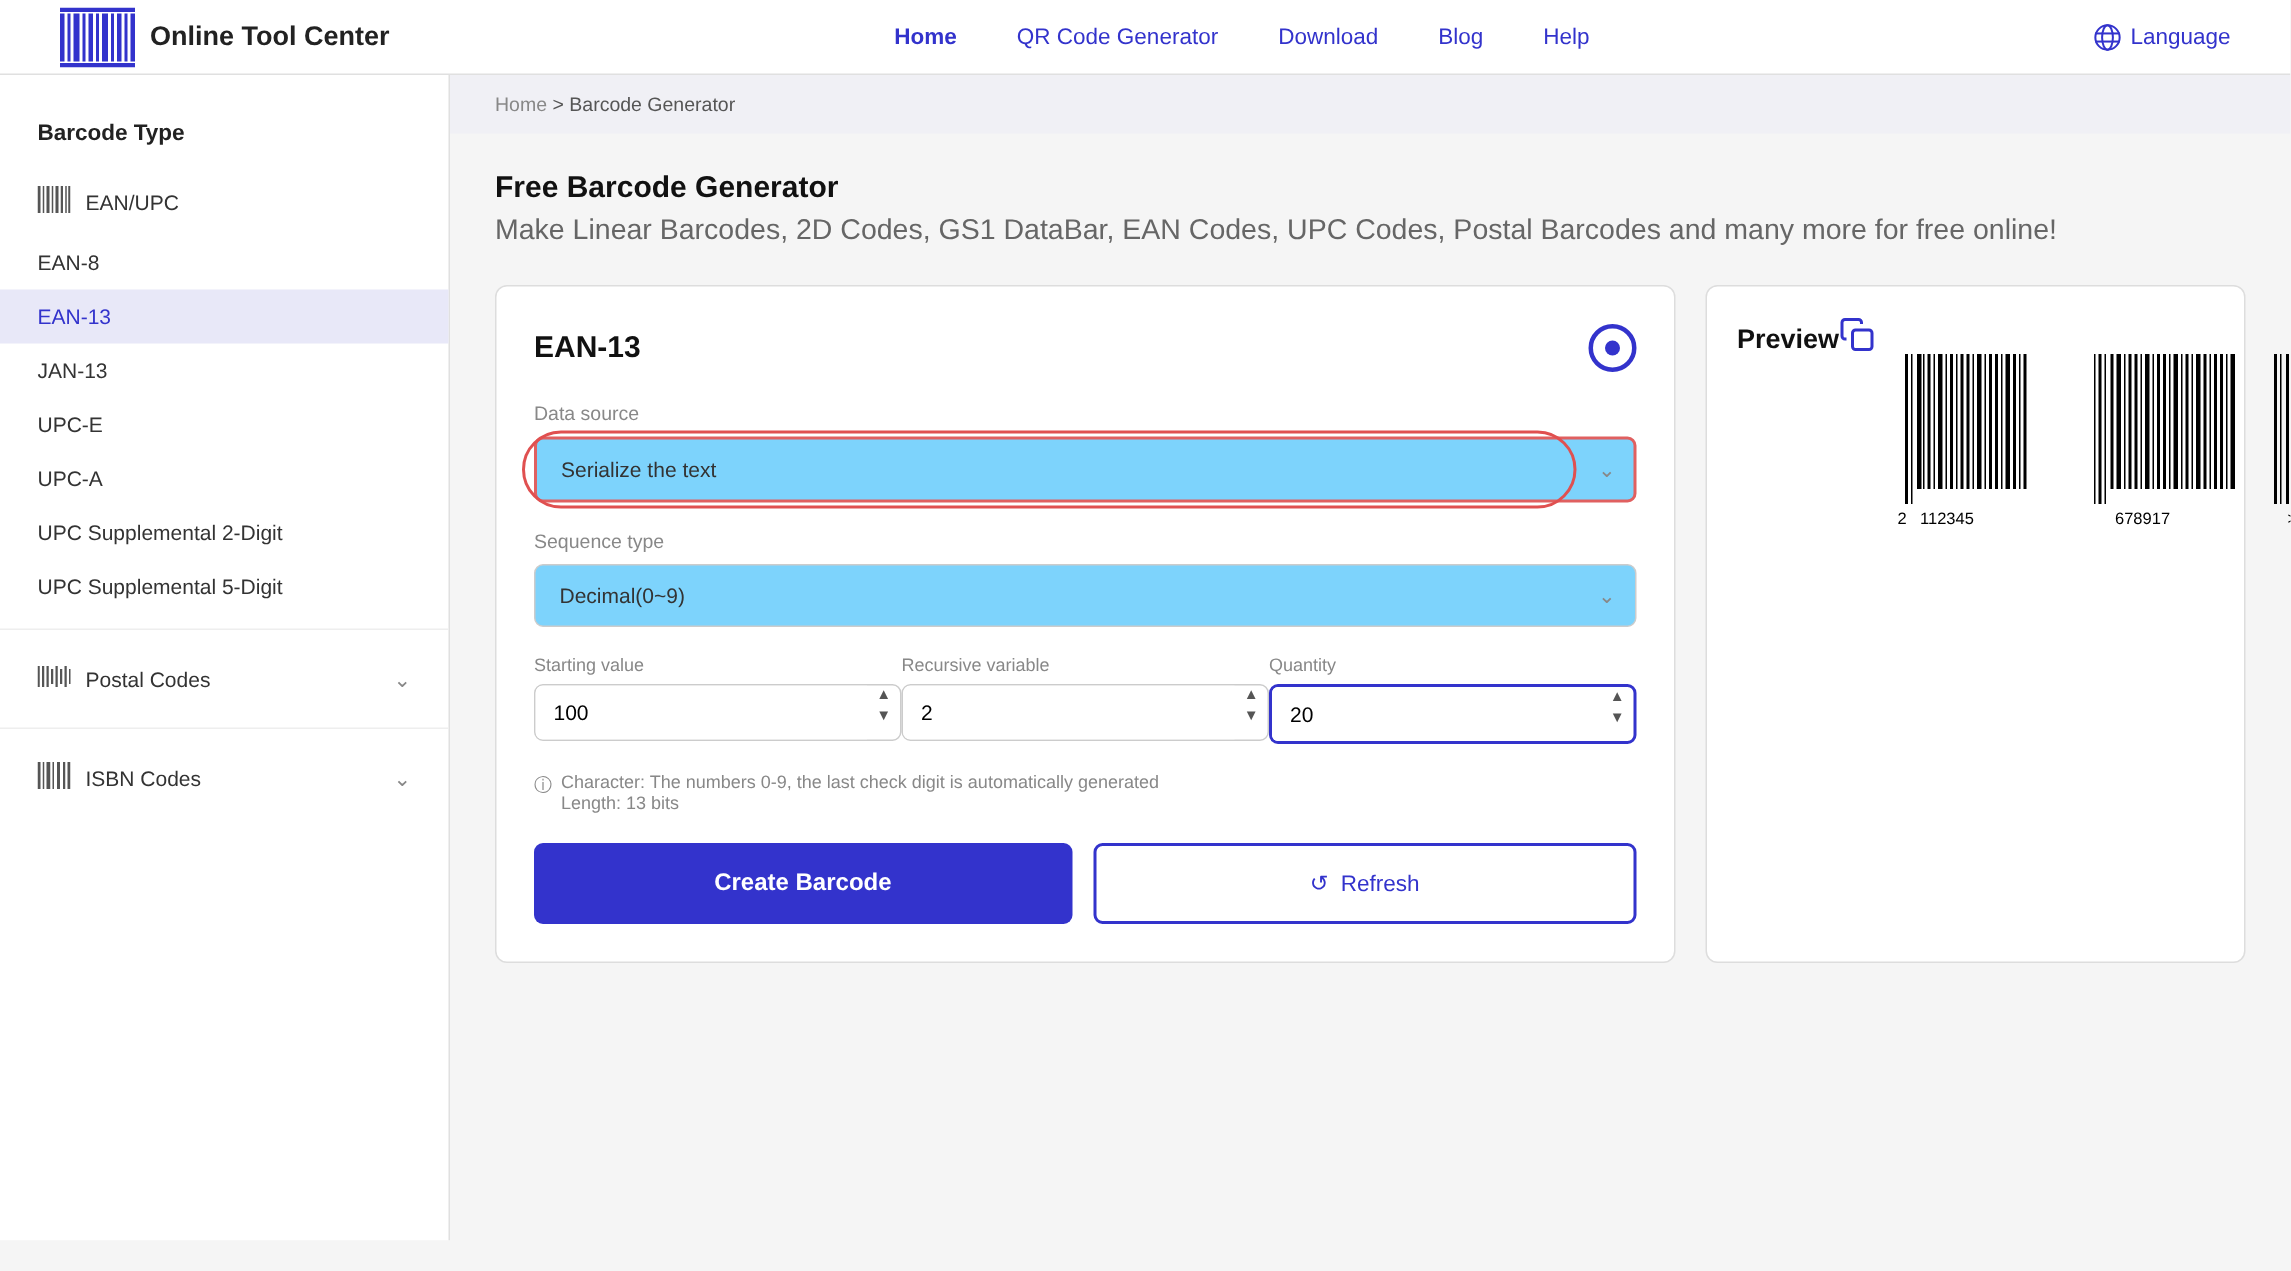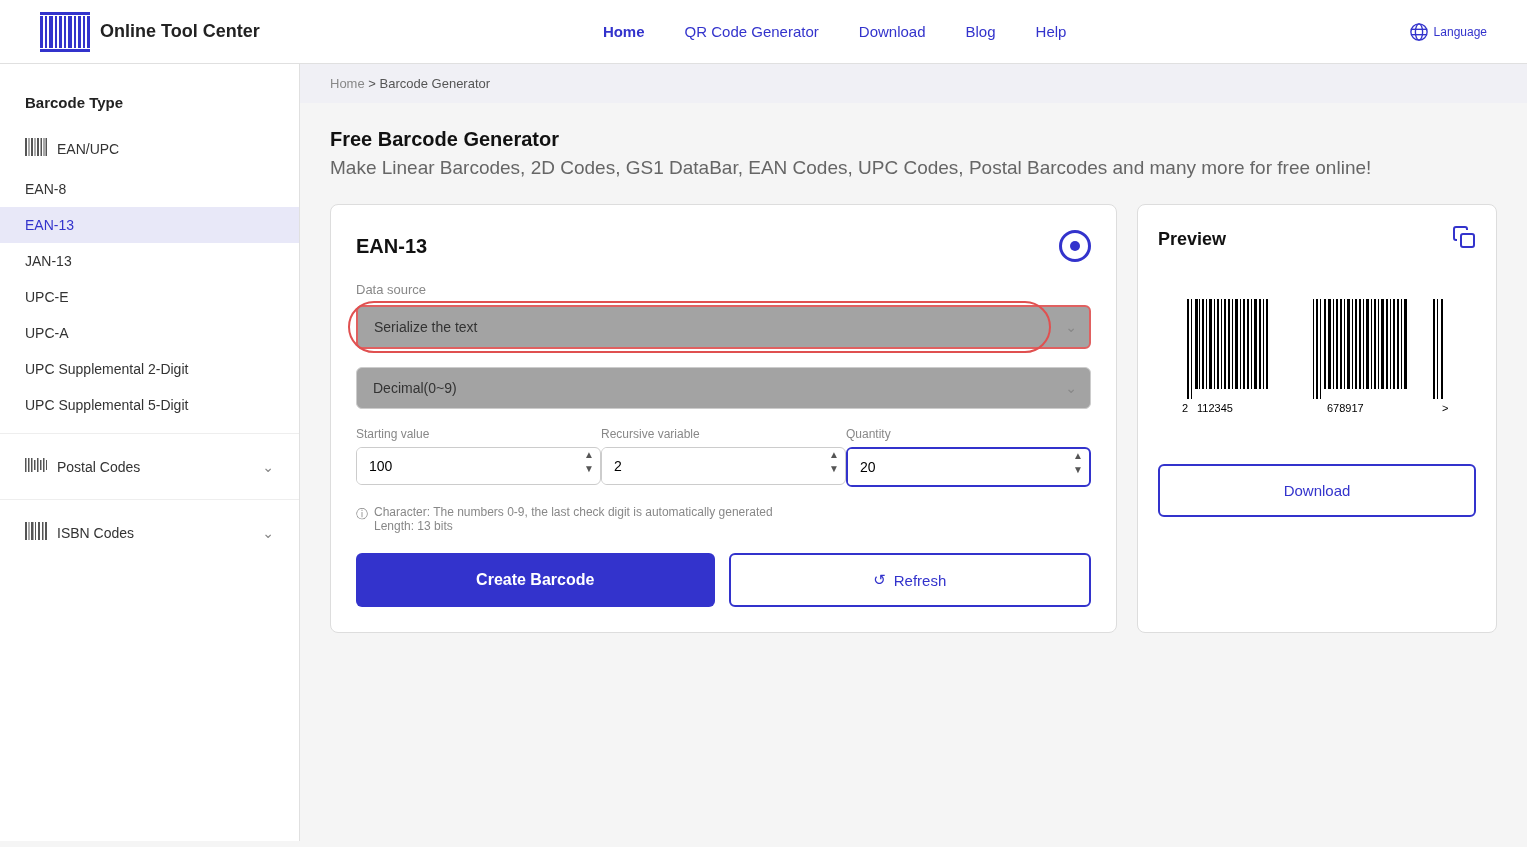--- a/index.html
+++ b/index.html
@@ -3,21 +3,21 @@
   <meta charset="utf-8">
   <style>
     * { box-sizing: border-box; margin: 0; padding: 0; }
     body { font-family: Arial, sans-serif; background: #f5f5f5; color: #333; font-size: 14px; }
 
     
     .header {
       background: #fff;
       border-bottom: 1px solid #e0e0e0;
       padding: 0 40px;
-      height: 64px;
+      height: 50px;
       display: flex;
       align-items: center;
       gap: 50px;
     }
     .logo {
       display: flex;
       align-items: center;
       gap: 10px;
       text-decoration: none;
       color: #222;
@@ -41,21 +41,21 @@
       color: #3333cc;
       font-size: 15px;
       font-weight: 500;
     }
     .nav a.active { font-weight: 700; }
     .lang-btn {
       display: flex;
       align-items: center;
       gap: 6px;
       color: #3333cc;
-      font-size: 12px;
+      font-size: 15px;
       cursor: pointer;
       margin-left: auto;
     }
 
     
     .page-layout {
       display: flex;
       min-height: calc(100vh - 70px);
     }
 
@@ -141,21 +141,21 @@
       border-radius: 8px;
       padding: 25px;
     }
     .preview-panel {
       width: 360px;
       background: #fff;
       border: 1px solid #ddd;
       border-radius: 8px;
       padding: 20px;
       display: flex;
-      flex-direction: column;
+      flex-direction: row;
       align-items: flex-start;
     }
 
     .panel-header {
       display: flex;
       align-items: center;
       justify-content: space-between;
       margin-bottom: 20px;
     }
     .panel-title {
@@ -189,21 +189,21 @@
       position: relative;
       margin-bottom: 18px;
     }
     .select-box {
       width: 100%;
       padding: 12px 16px;
       border: 2px solid #e06060;
       border-radius: 6px;
       font-size: 14px;
       color: #333;
-      background: #a3a3a3;
+      background: #7dd3fc;
       appearance: none;
       cursor: pointer;
     }
     .select-box.normal-border {
       border: 1px solid #ccc;
     }
     .select-arrow {
       position: absolute;
       right: 14px;
       top: 50%;
@@ -481,20 +481,21 @@
           </div>
 
           <div class="field-label">Data source</div>
           <div class="select-wrapper serialize-highlight">
             <select class="select-box">
               <option>Serialize the text</option>
             </select>
             <span class="select-arrow">⌄</span>
           </div>
 
+          <div class="field-label">Sequence type</div>
           <div class="select-wrapper">
             <select class="select-box normal-border">
               <option>Decimal(0~9)</option>
             </select>
             <span class="select-arrow">⌄</span>
           </div>
 
           <div class="inputs-row">
             <div class="input-group">
               <div class="input-label">Starting value</div>

